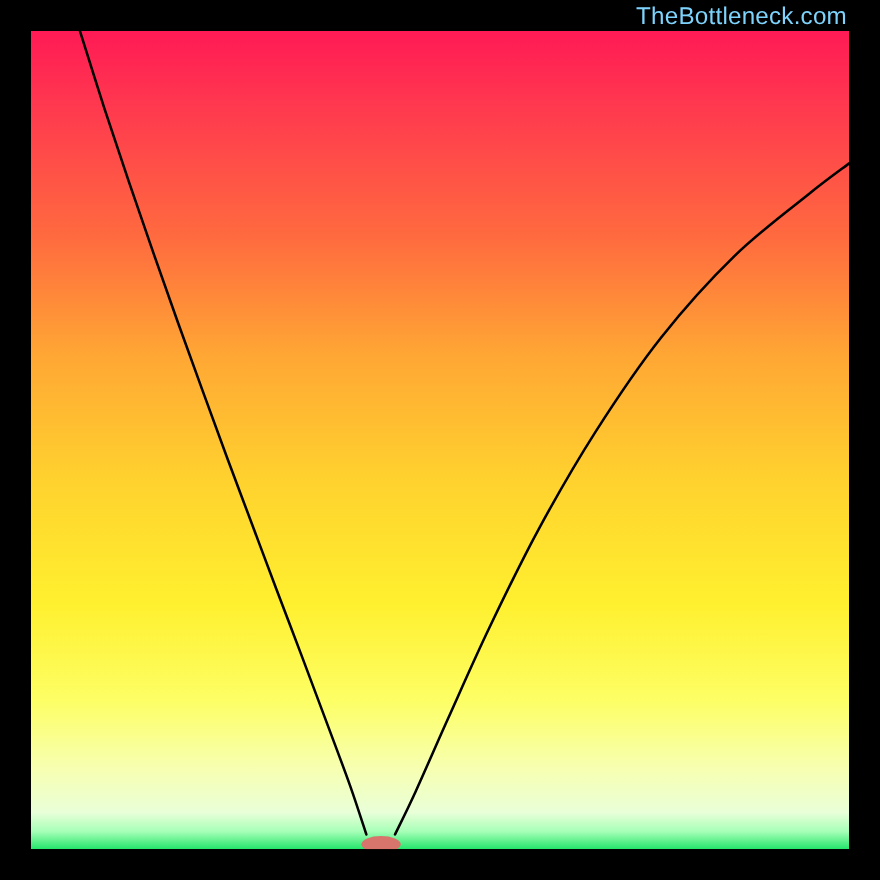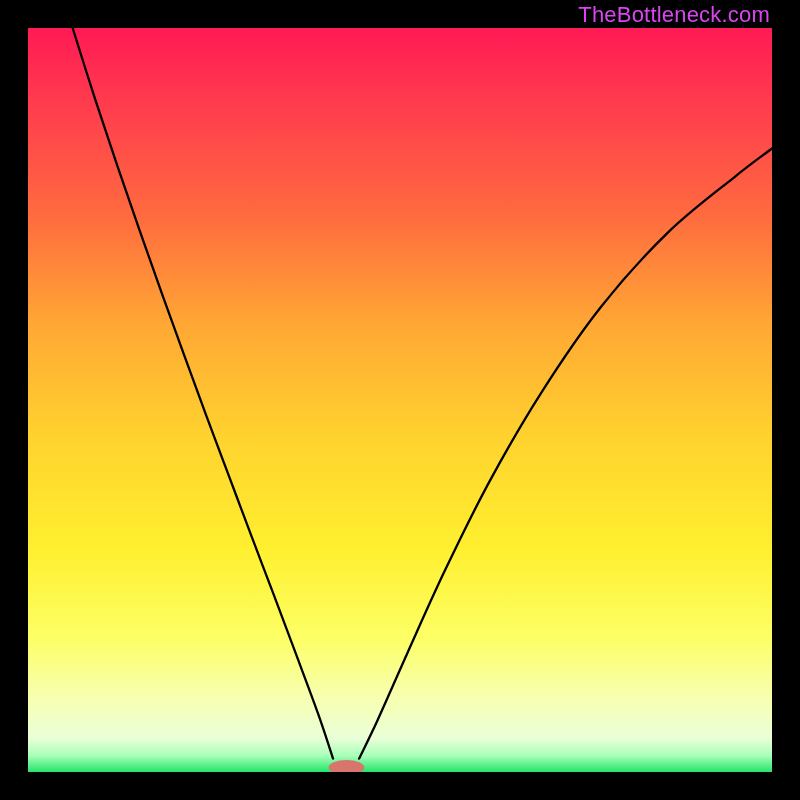--- a/index.html
+++ b/index.html
@@ -21,21 +21,21 @@
     left: 28px;
     top: 28px;
     width: 744px;
     height: 744px;
     overflow: hidden;
   }
   .watermark {
     position: absolute;
     top: 2px;
     right: 30px;
-    color: #d946ef;
+    color: #7dd3fc;
     font-size: 22px;
     font-weight: 400;
     letter-spacing: 0.2px;
     z-index: 5;
   }
   svg { display: block; }
   .curve {
     fill: none;
     stroke: #000;
     stroke-width: 2.3;

